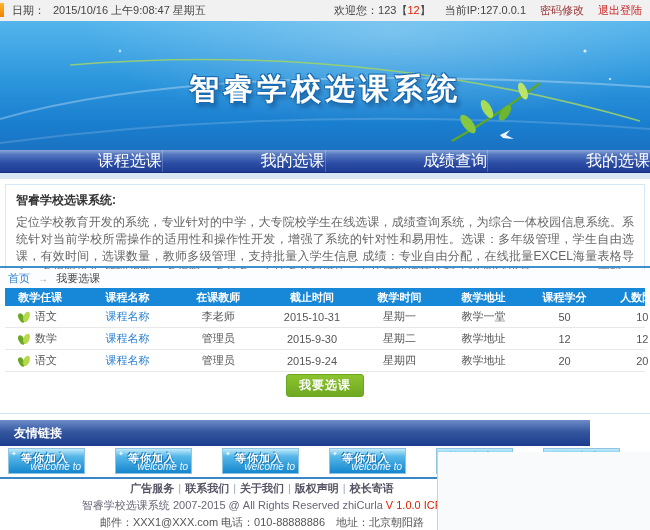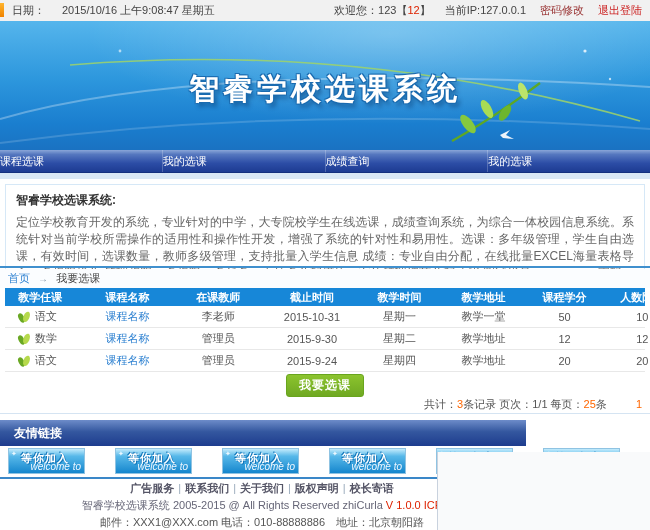--- a/index.html
+++ b/index.html
@@ -2,38 +2,38 @@
 <html><head>
 <meta charset="utf-8">
 <style>
   html,body{margin:0;padding:0;background:#fff;}
   .page{position:relative;width:650px;height:530px;overflow:hidden;background:#fff;
         font-family:"Liberation Sans","DejaVu Sans",sans-serif;outline:1px solid #e7e7e7;}
   
   .topbar{position:absolute;top:0;left:0;width:650px;height:21px;background:#f1f1f1;
           border-bottom:1px solid #dcdcdc;font-size:11px;color:#444;display:flex;align-items:center;}
   .topbar-accent{position:absolute;left:0;top:3px;width:4px;height:14px;background:linear-gradient(#ffb52e,#f08300);}
-  .tb-left{margin-left:12px;display:flex;gap:17px;white-space:nowrap;}
+  .tb-left{margin-left:12px;display:flex;gap:8px;white-space:nowrap;}
   .tb-right{margin-left:auto;margin-right:8px;display:flex;gap:14px;white-space:nowrap;align-items:center;text-align:center;}
   .red{color:#dd2200;}
   .tb-link{color:#993333;cursor:pointer;}
   .tb-link.logout{color:#cc2222;}
   
   .banner{position:absolute;top:21px;left:0;width:650px;height:129px;
           background:radial-gradient(ellipse at 60% 10%,rgba(255,255,255,.25),rgba(255,255,255,0) 55%),
                      linear-gradient(180deg,#55b5ec 0%,#2d97dd 45%,#1a7ecf 80%,#1a72c2 100%);overflow:hidden;}
   .banner svg{position:absolute;top:0;left:0;}
   .banner-title{position:absolute;top:48px;left:0;width:100%;text-align:center;color:#fff;
                 font-size:30px;font-weight:bold;letter-spacing:4px;
                 text-shadow:1px 1px 0 #1a6bb0,-1px -1px 0 #1a6bb0,1px -1px 0 #1a6bb0,-1px 1px 0 #1a6bb0,3px 4px 4px rgba(0,40,90,.45);}
   
   .nav{position:absolute;top:150px;left:0;width:650px;height:22px;display:flex;
        background:linear-gradient(180deg,#8aa6d8 0%,#5577bf 20%,#2c4da6 60%,#1d3b92 100%);
        border-bottom:1px solid #14307e;}
-  .nav-item{flex:1;text-align:left;line-height:22px;color:#fff;font-size:11px;cursor:pointer;
+  .nav-item{flex:1;text-align:right;line-height:22px;color:#fff;font-size:16px;cursor:pointer;
             border-left:1px solid rgba(255,255,255,.22);}
   .nav-item:first-child{border-left:none;}
   .nav-strip{position:absolute;top:173px;left:0;width:650px;height:6px;background:#d9e7f5;}
   
   .intro{position:absolute;top:184px;left:5px;width:618px;background:#fff;border:1px solid #d6e8f7;
          padding:7px 10px 9px 10px;}
   .intro-title{font-size:12px;font-weight:bold;color:#333;margin-bottom:5px;}
   .intro-body{font-size:12px;color:#666;line-height:17px;text-align:justify;}
   .divider-blue{position:absolute;top:266px;left:0;width:650px;height:2px;background:#4090ce;}
   
@@ -53,21 +53,21 @@
          background:radial-gradient(circle at 35% 30%,#fff,#d5d5d5);border:1px solid #a8a8a8;cursor:pointer;}
   
   .select-btn{position:absolute;top:374px;left:50%;transform:translateX(-50%);
               background:linear-gradient(#8cc42e,#6fa822);border:1px solid #69a51e;border-radius:3px;
               color:#fff;font-size:12px;font-weight:bold;padding:2px 12px;cursor:pointer;letter-spacing:1px;}
   .pagination{position:absolute;top:397px;right:8px;font-size:11px;color:#555;}
   .orange{color:#ff6600;}
   .pg-num{margin-left:26px;color:#ff6600;cursor:pointer;}
   .divider-light{position:absolute;top:413px;left:0;width:650px;height:1px;background:#d5e4f2;}
   
-  .flink-bar{position:absolute;top:420px;left:0;width:526px;height:26px;line-height:26px;
+  .flink-bar{position:absolute;top:420px;left:0;width:590px;height:26px;line-height:26px;
              background:linear-gradient(180deg,#6d8cc9 0%,#34579f 45%,#1d3c8e 100%);
              color:#fff;font-size:12px;font-weight:bold;padding-left:14px;box-sizing:border-box;}
   .flink-strip{position:absolute;top:448px;left:8px;width:634px;display:flex;gap:30px;}
   .fl-banner{position:relative;width:77px;height:26px;cursor:pointer;overflow:hidden;
              background:linear-gradient(180deg,#c3ebfc 0%,#57b8e9 30%,#1586cd 100%);border:1px solid #8fc3e2;box-sizing:border-box;}
   .fl-star{position:absolute;left:2px;top:1px;color:#eaf7ff;font-size:7px;}
   .fl-text{position:absolute;left:12px;top:2px;color:#fff;font-size:11px;font-weight:bold;letter-spacing:1px;
            text-shadow:1px 1px 0 #1377bb,-1px -1px 0 #1377bb;}
   .fl-sub{position:absolute;right:3px;bottom:1px;color:#eef7ff;font-size:10px;font-style:italic;}
   .divider-footer{position:absolute;top:477px;left:0;width:650px;height:2px;background:#3a87c8;}
@@ -208,26 +208,20 @@
           <div class="td">教学地址</div>
           <div class="td">20</div>
           <div class="td">20</div>
           <div class="td">0</div>
           <div class="td"><span class="radio"></span></div>
         </div>
       </div>
   </div>
 
   <div class="select-btn">我要选课</div>
-  <div class="pagination">
-    <span>共计：</span><span class="orange">3</span><span>条记录</span>
-    <span>页次：</span><span>1/1</span>
-    <span>每页：</span><span class="orange">25</span><span>条</span>
-    <span class="pg-num">1</span>
-  </div>
   <div class="divider-light"></div>
 
   <div class="flink-bar">友情链接</div>
   <div class="flink-strip">
       <div class="fl-banner">
         <span class="fl-star">✦</span>
         <span class="fl-text">等你加入</span>
         <span class="fl-sub">welcome to</span>
       </div>
       <div class="fl-banner">
@@ -254,20 +248,20 @@
         <span class="fl-star">✦</span>
         <span class="fl-text">等你加入</span>
         <span class="fl-sub">welcome to</span>
       </div>
     </div>
   <div class="divider-footer"></div>
 
   <div class="footer">
     <div class="f-line"><span class="flink">广告服务</span><span class="f-sep">|</span><span class="flink">联系我们</span><span class="f-sep">|</span><span class="flink">关于我们</span><span class="f-sep">|</span><span class="flink">版权声明</span><span class="f-sep">|</span><span class="flink">校长寄语</span></div>
     <div class="f-line f-copy">
-      <span>智睿学校选课系统 2005-2015 @ All Rights Reserved zhiCurla </span><span class="f-red">V 1.0.0 ICP</span>
+      <span>智睿学校选课系统 2007-2015 @ All Rights Reserved zhiCurla </span><span class="f-red">V 1.0.0 ICP</span>
     </div>
     <div class="f-line">邮件：XXX1@XXX.com 电话：010-88888886　地址：北京朝阳路</div>
   </div>
 
   <div class="overlay-box"></div>
 
 </div>
 
 </body></html>

